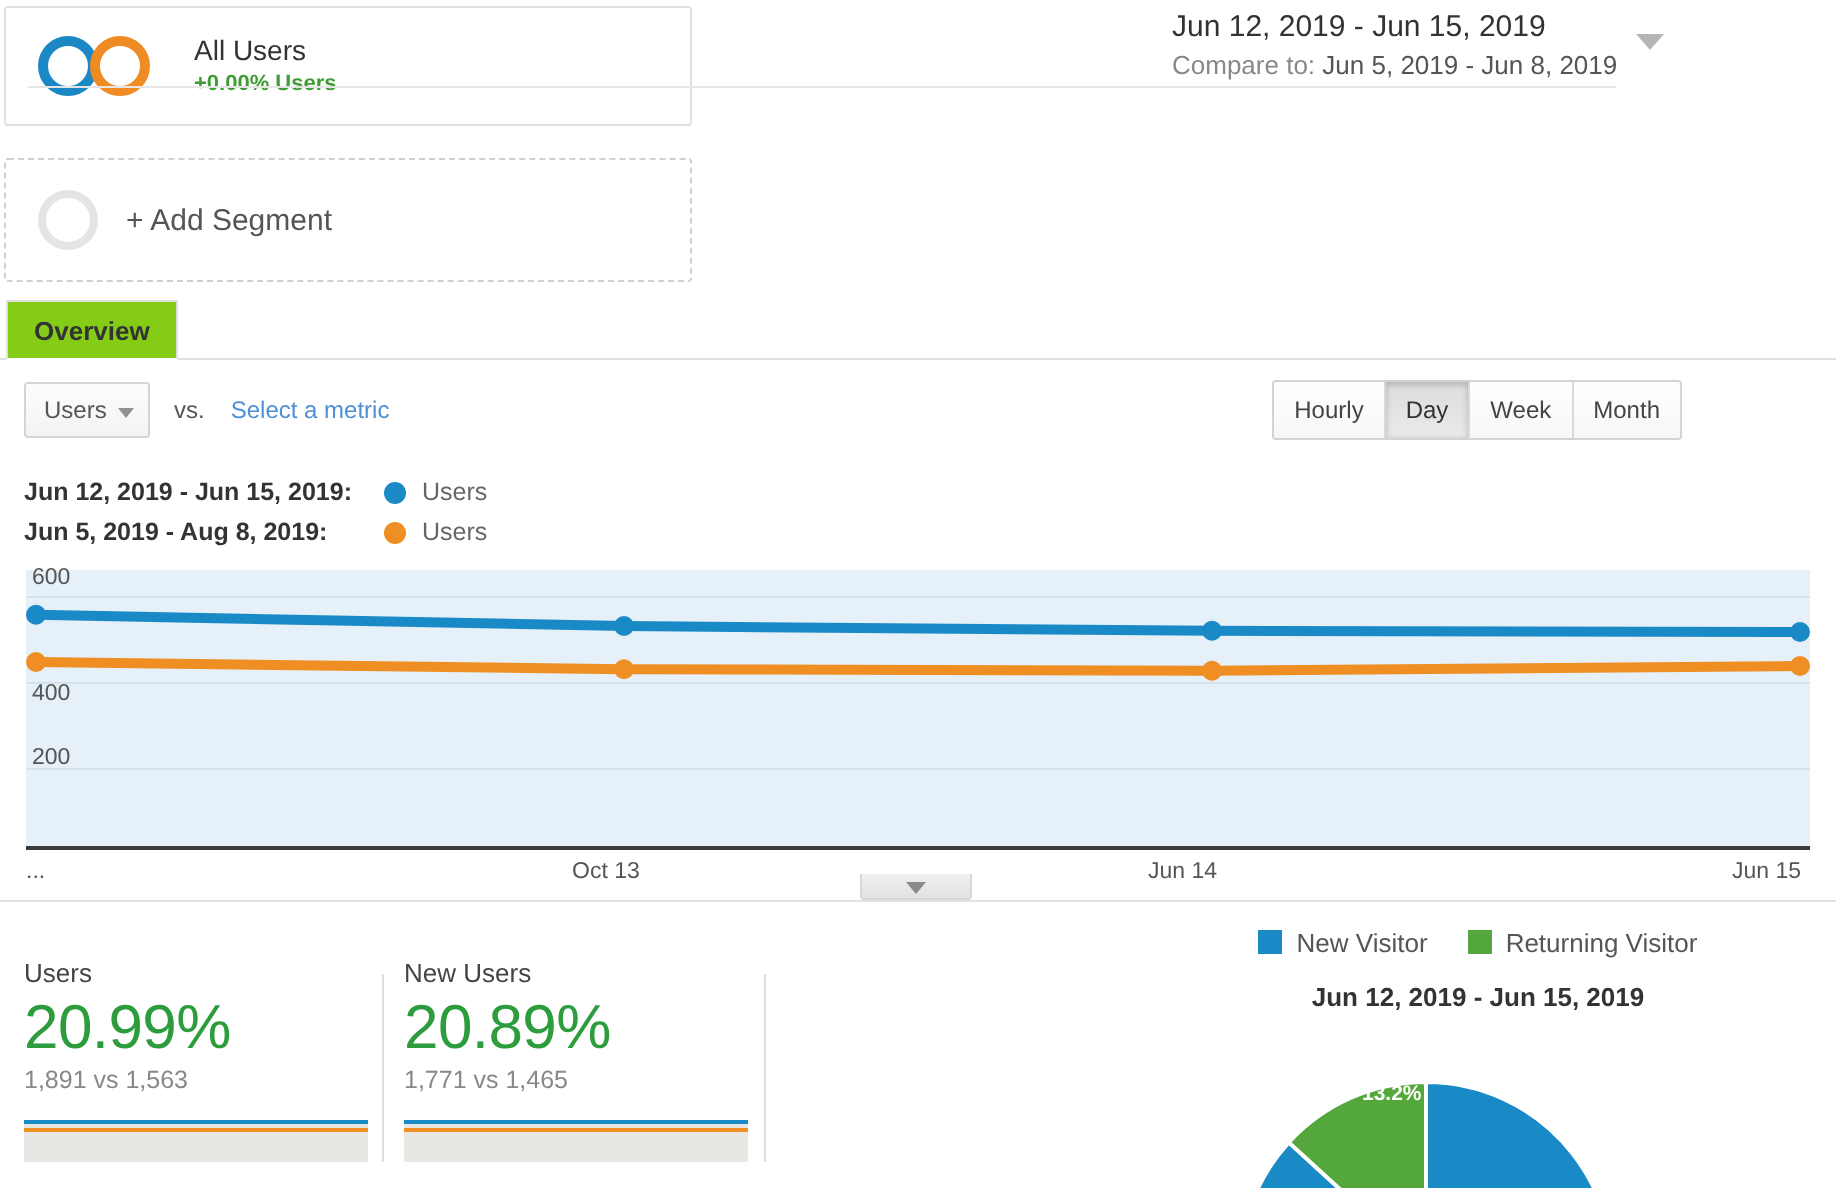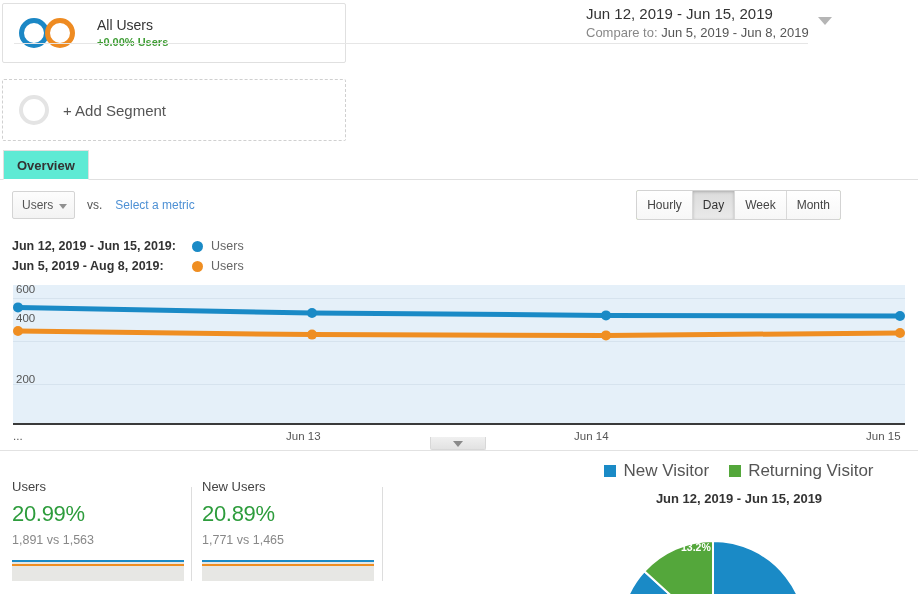--- a/index.html
+++ b/index.html
@@ -70,21 +70,21 @@
   .tabbar {
     position: absolute; left: 0; top: 150px; width: 918px; height: 30px;
     border-bottom: 1px solid #e0e0e0;
   }
   .tab {
     position: absolute; left: 3px; top: 0;
     height: 30px; padding: 0 13px;
     display: flex; align-items: center;
     font-size: 13px; font-weight: bold; color: #333;
     border: 1px solid #e0e0e0; border-bottom: 1px solid #fff;
-    background: #5eead4;
+    background: #84cc16;
   }
 
   
   .metricsel {
     position: absolute; left: 12px; top: 191px;
     display: flex; align-items: center;
   }
   .sel-box {
     width: 63px; height: 28px;
     border: 1px solid #d4d4d4; border-radius: 2px;
@@ -165,40 +165,40 @@
     border-left: 5px solid transparent; border-right: 5px solid transparent;
     border-top: 6px solid #8a8a8a;
   }
 
   
   .cards { position: absolute; left: 0; top: 478px; width: 400px; height: 116px; }
   .card { position: absolute; top: 0; width: 180px; }
   .card.c1 { left: 12px; }
   .card.c2 { left: 202px; }
   .card-title { font-size: 13px; color: #444; line-height: 18px; }
-  .card-pct { font-size: 22px; color: #2d9c3c; line-height: 33px; margin-top: 1px; letter-spacing: -0.3px; }
+  .card-pct { font-size: 31px; color: #2d9c3c; line-height: 33px; margin-top: 1px; letter-spacing: -0.3px; }
   .card-cmp { font-size: 12.5px; color: #888; line-height: 18px; margin-top: 1px; }
   .spark { position: relative; margin-top: 6px; width: 172px; height: 26px; }
   .spark-fill { position: absolute; left: 0; top: 6px; width: 172px; height: 20px; background: #e7e7e4; }
   .spark-blue { position: absolute; left: 0; top: 5px; width: 172px; height: 2px; background: #1a8ac6; }
   .spark-orange { position: absolute; left: 0; top: 9px; width: 172px; height: 2px; background: #ef8e22; }
   .card-divider {
     position: absolute; top: 9px; width: 1px; height: 94px; background: #ddd;
   }
   .card-divider.d1 { left: 191px; }
   .card-divider.d2 { left: 382px; }
 
   
   .pie-panel { position: absolute; left: 560px; top: 460px; width: 358px; height: 134px; }
   .pie-legend { display: flex; justify-content: center; align-items: center; height: 22px; }
   .pl-item { display: flex; align-items: center; margin: 0 10px; }
   .pl-swatch { width: 12px; height: 12px; margin-right: 7px; flex: 0 0 auto; }
   .pl-swatch.blue { background: #1a8ac6; }
   .pl-swatch.green { background: #54a73b; }
-  .pl-text { font-size: 17px; color: #555; white-space: nowrap; }
+  .pl-text { font-size: 13px; color: #555; white-space: nowrap; }
   .pie-title {
     text-align: center; font-size: 13px; font-weight: bold; color: #333;
     margin-top: 9px;
   }
   .pie-holder {
     position: absolute; left: 0; top: 52px; width: 358px; height: 82px;
     overflow: hidden;
   }
   .pie-svg { position: absolute; left: 40px; top: 0; }
   .pie-pct {
@@ -286,27 +286,27 @@
           </g>
         <g id="pts-blue">
             <circle cx="5.0" cy="22.4" r="5" fill="#1a8ac6"></circle>
             <circle cx="299.0" cy="28.0" r="5" fill="#1a8ac6"></circle>
             <circle cx="593.0" cy="30.4" r="5" fill="#1a8ac6"></circle>
             <circle cx="887.0" cy="31.0" r="5" fill="#1a8ac6"></circle>
           </g>
       </svg>
     </div>
     <div class="ylabel" style="top:-2px">600</div>
-    <div class="ylabel" style="top:27px">400</div>
+    <div class="ylabel" style="top:56px">400</div>
     <div class="ylabel" style="top:88px">200</div>
   </div>
 
   <div class="axislabels">
     <div class="xlab" style="left:13px;">...</div>
-    <div class="xlab" style="left:286px;">Jun 13</div>
+    <div class="xlab" style="left:286px;">Oct 13</div>
     <div class="xlab" style="left:574px;">Jun 14</div>
     <div class="xlab" style="left:866px;">Jun 15</div>
   </div>
   <div class="axis-rule"></div>
   <div class="exp-handle">
     <span class="exp-caret"></span>
   </div>
 
   <div class="cards">
     <div class="card c1">

